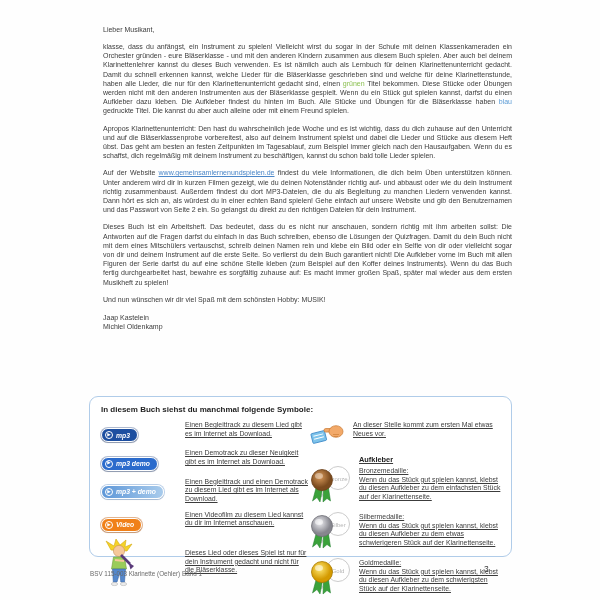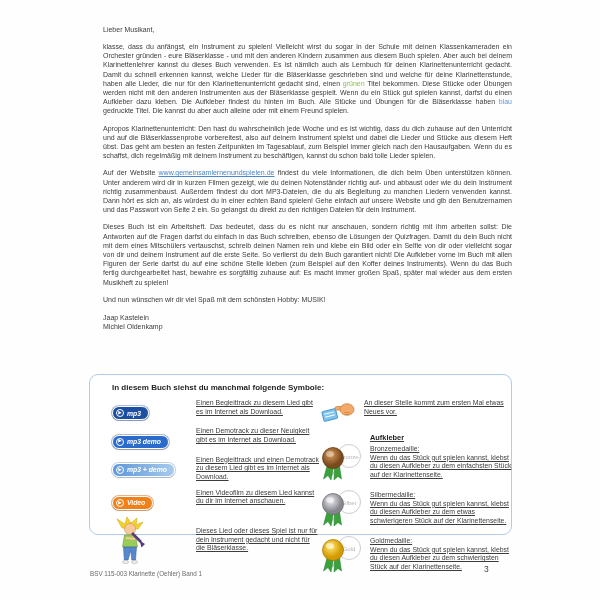--- a/index.html
+++ b/index.html
@@ -14,22 +14,22 @@
   h1.title { font-size:17px; font-weight:bold; color:#2f72bf; margin-bottom:9px; letter-spacing:0.2px; }
   .salutation { font-size:7px; margin-bottom:9px; color:#3c3c3c; }
   .body-p { font-size:7px; line-height:9.2px; text-align:justify; margin-bottom:8px; color:#3c3c3c; }
   .closing { text-align:left; }
   .sig { font-size:7px; line-height:9.4px; margin-top:9px; }
   .green { color:#8cc152; }
   .blue { color:#5b9bd5; }
   a.weblink { color:#4a86c8; text-decoration:underline; cursor:pointer; }
 
   
-  .sym-box { position:absolute; left:89px; top:374px; width:423px; height:161px;
-    border:1.5px solid #b0cce9; border-radius:9px; background:#fff; padding:8px 10px 6px 22px; }
+  .sym-box { position:absolute; left:89px; top:396px; width:423px; height:161px;
+    border:1.5px solid #b0cce9; border-radius:9px; background:#fff; padding:8px 10px 6px 11px; }
   .sym-heading { font-size:8px; font-weight:bold; color:#1e1e1e; margin-bottom:7px; }
   .sym-cols { display:flex;text-decoration:underline; }
   .col-left { width:208px; flex:none; }
   .col-right { width:192px; flex:none; }
   .sym-row { display:flex; margin-bottom:7px; align-items:flex-start; }
   .badge-cell { width:84px; flex:none; padding-top:1px; }
   .sym-text { font-size:6.9px; line-height:8.7px; color:#3c3c3c; }
 
   .badge { display:inline-flex; align-items:center; gap:3px; color:#fff; font-style:italic;
     font-weight:bold; font-size:6.8px; padding:2px 7px 2px 3px; border-radius:9px;

